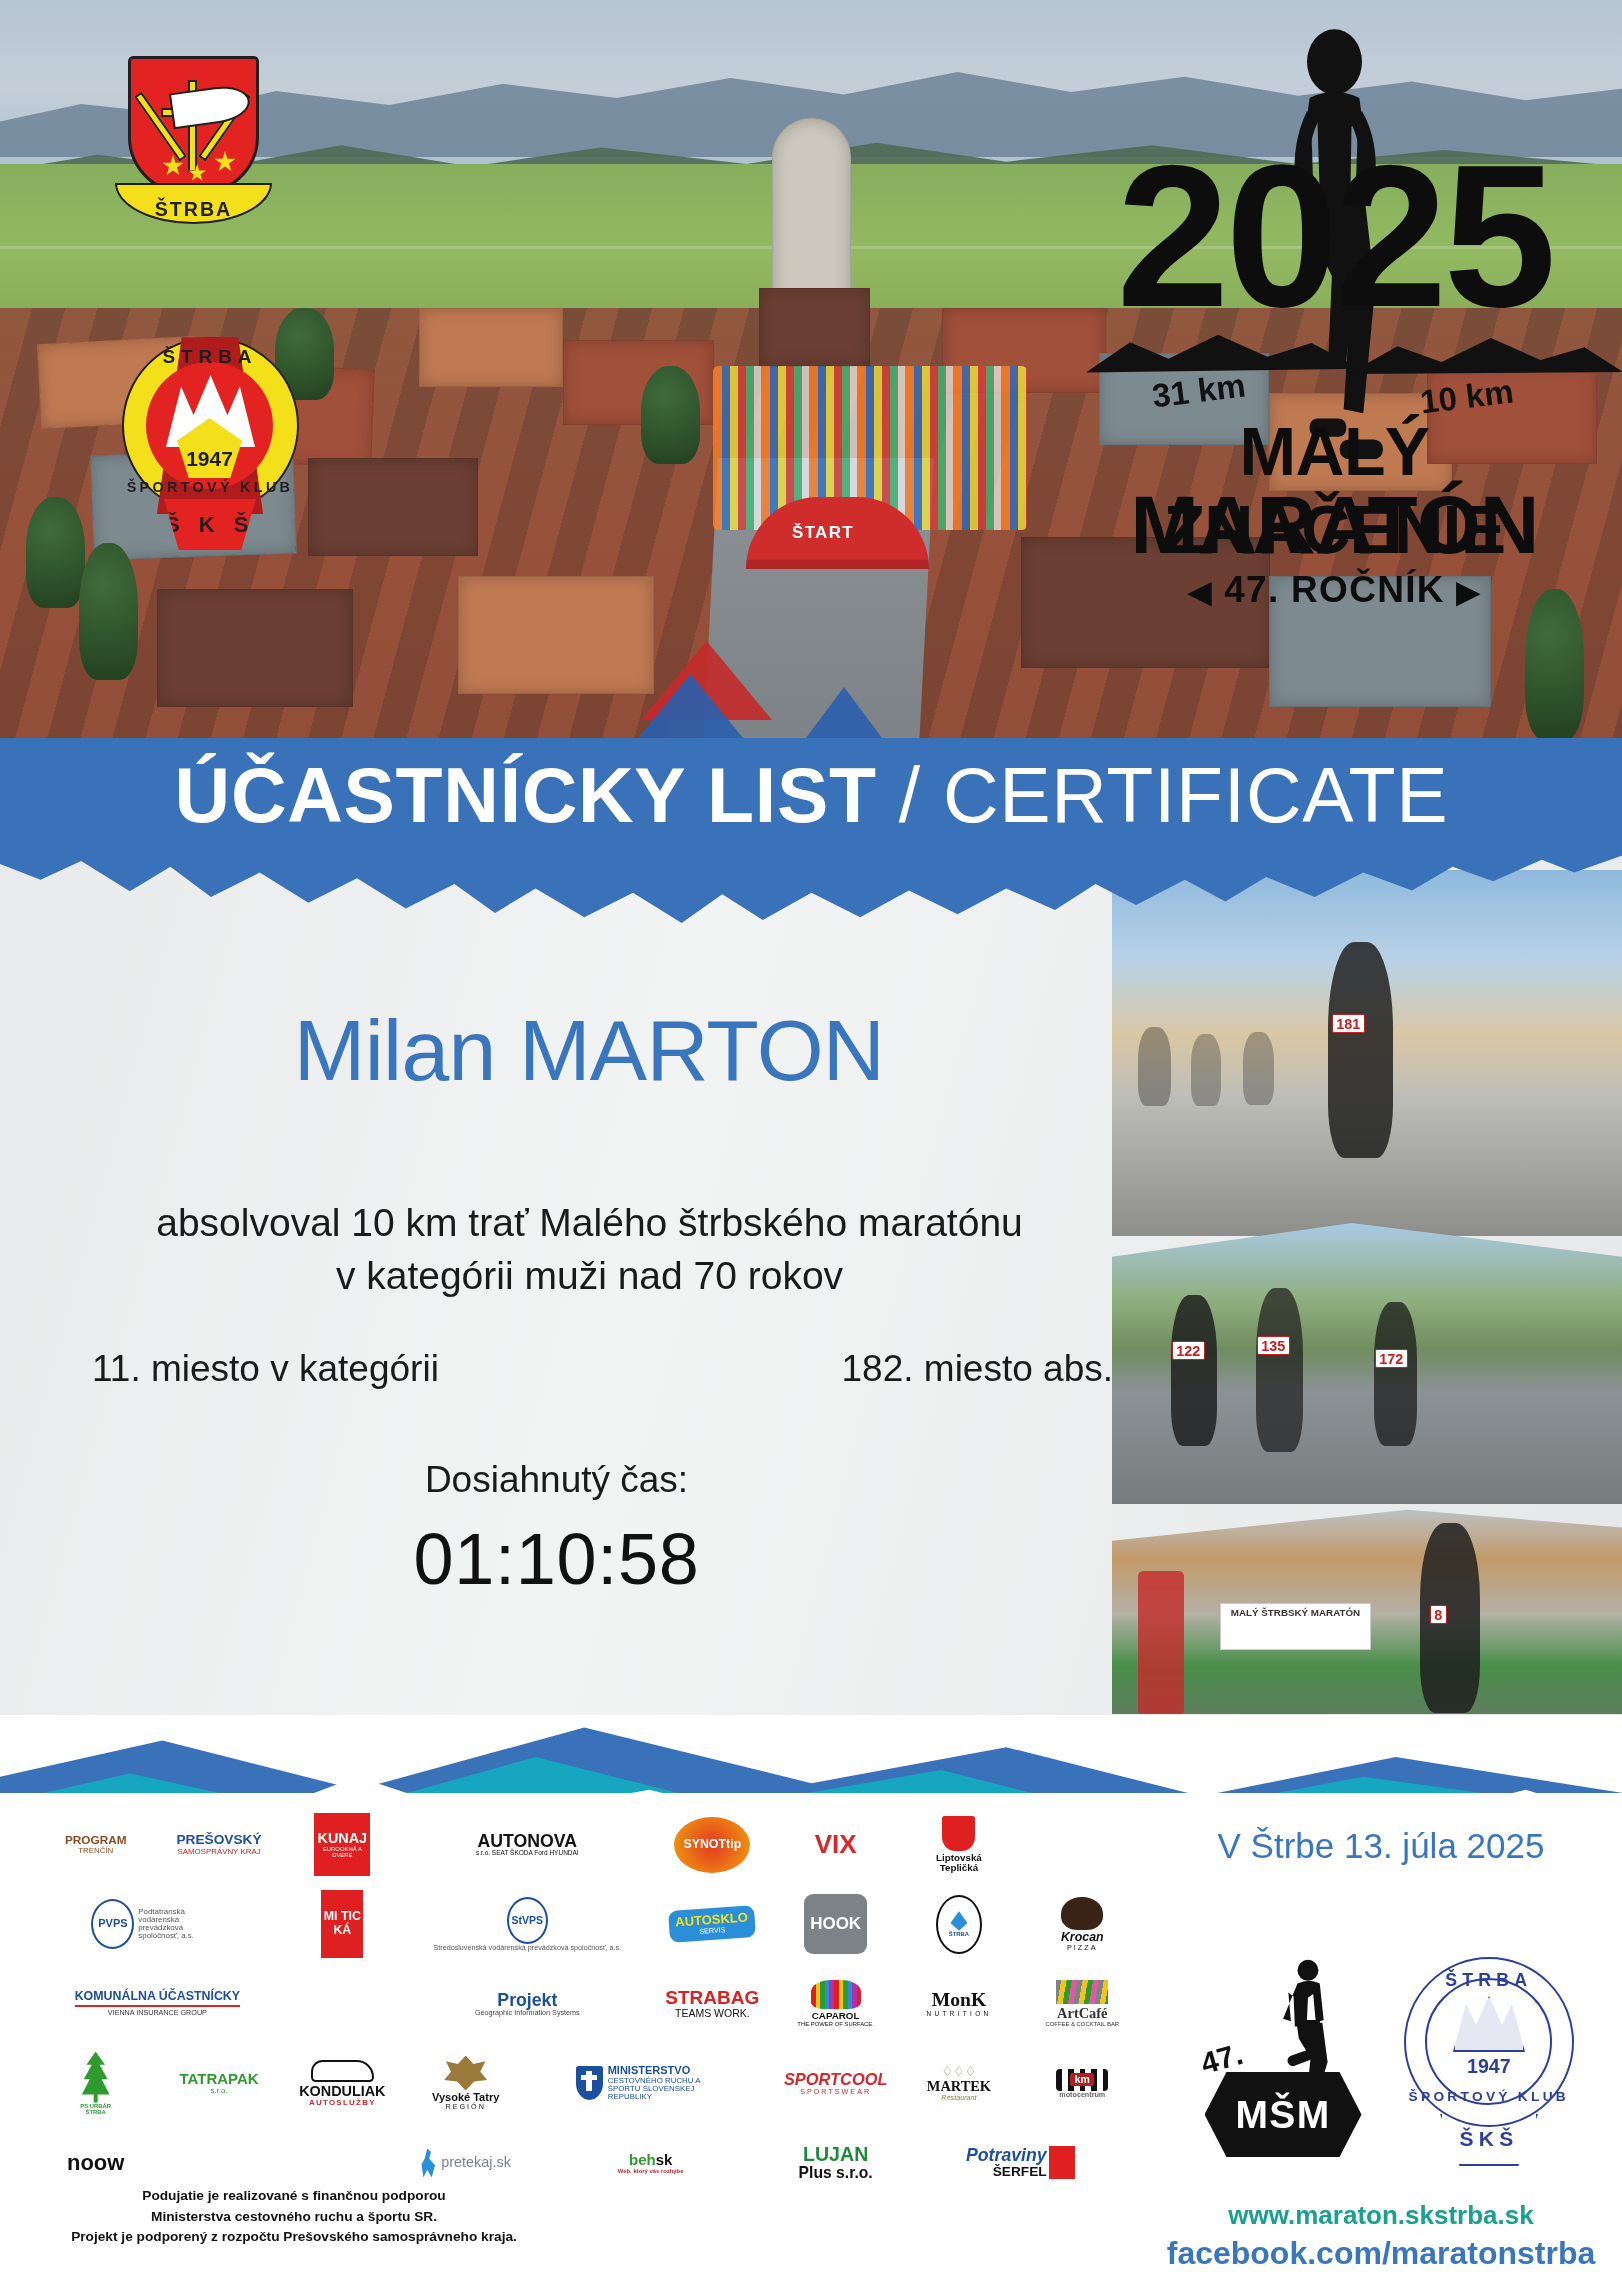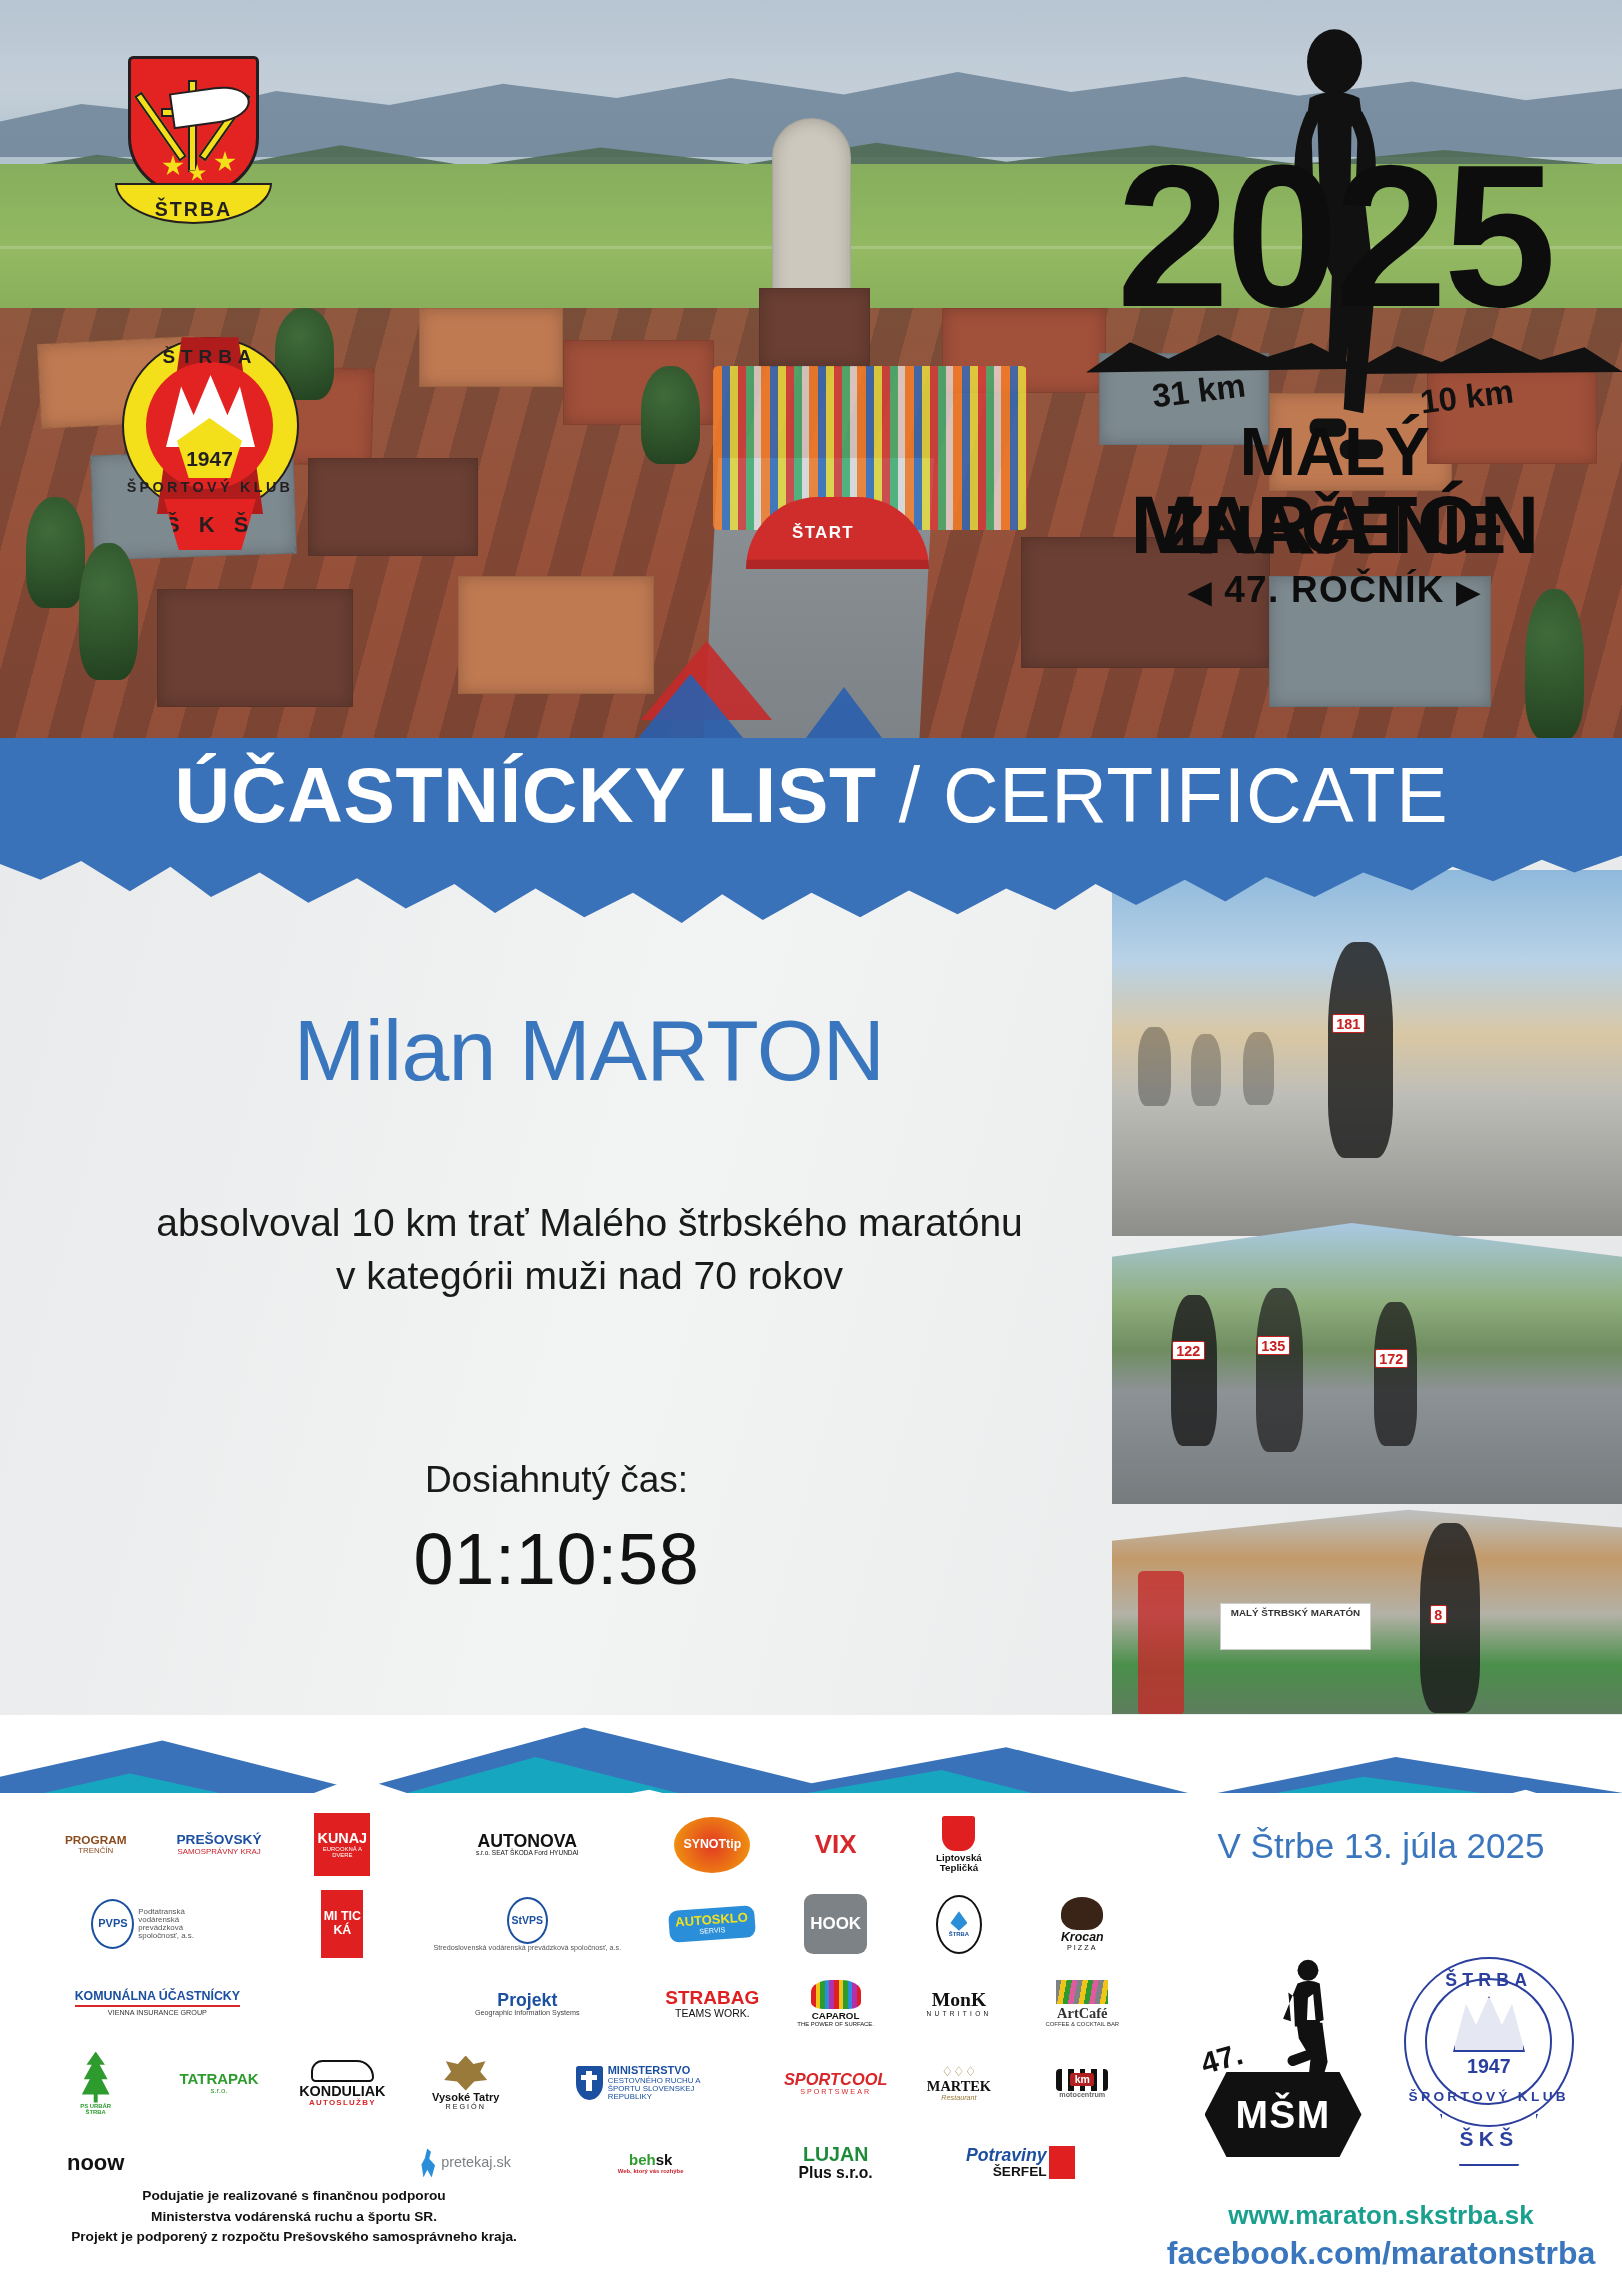--- a/index.html
+++ b/index.html
@@ -556,20 +556,24 @@
   <div class="banner">
     <h1><span class="b">ÚČASTNÍCKY LIST</span><span class="n"> / </span><span class="n">CERTIFICATE</span></h1>
   </div>
   <div class="banner-mtn"></div>
 
   <div class="name">Milan MARTON</div>
   <div class="desc">
     <div>absolvoval 10 km trať Malého štrbského maratónu</div>
     <div>v kategórii muži nad 70 rokov</div>
   </div>
+  <div class="places">
+    <div>11. miesto v kategórii</div>
+    <div>182. miesto abs.</div>
+  </div>
   <div class="timelabel">Dosiahnutý čas:</div>
   <div class="timevalue">01:10:58</div>
 
   <div class="trans">
     <div class="m1"></div>
     <div class="m2"></div>
     <div class="m3"></div>
   </div>
 
   <div class="footer">
@@ -785,21 +789,21 @@
             <div class="tx" style="font-size:13.7px;color:#111">ŠERFEL</div>
             </div>
           <div style="width:26px;height:33px;background:#e02020"></div>
           </div>
       </div>
       <div class="logo"></div>
     </div>
 
     <div class="ft-note">
       <div>Podujatie je realizované s finančnou podporou</div>
-      <div>Ministerstva vodárenská ruchu a športu SR.</div>
+      <div>Ministerstva cestovného ruchu a športu SR.</div>
       <div>Projekt je podporený z rozpočtu Prešovského samosprávneho kraja.</div>
     </div>
 
     <div class="ft-right">
       <div class="ft-date">V Štrbe 13. júla 2025</div>
 
       <div class="msm">
         <svg class="runner2" viewBox="0 0 110 230">
           <g fill="#111">
             <circle cx="58" cy="20" r="16"></circle>

